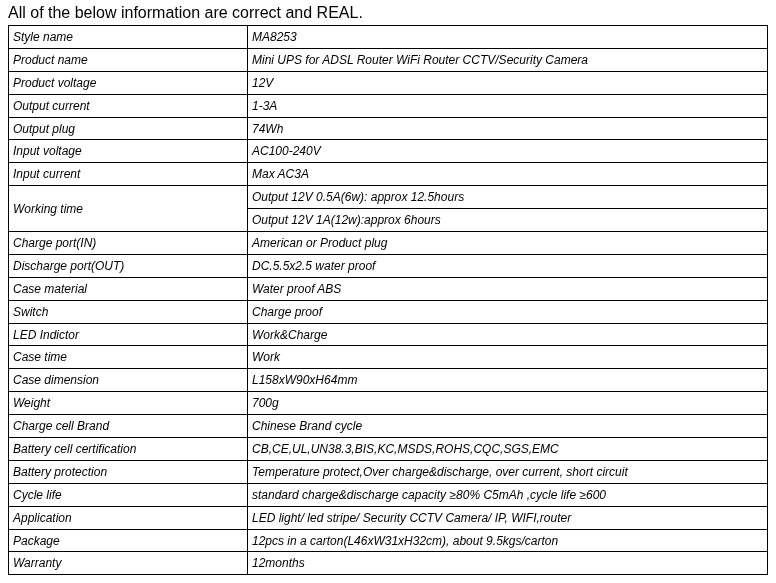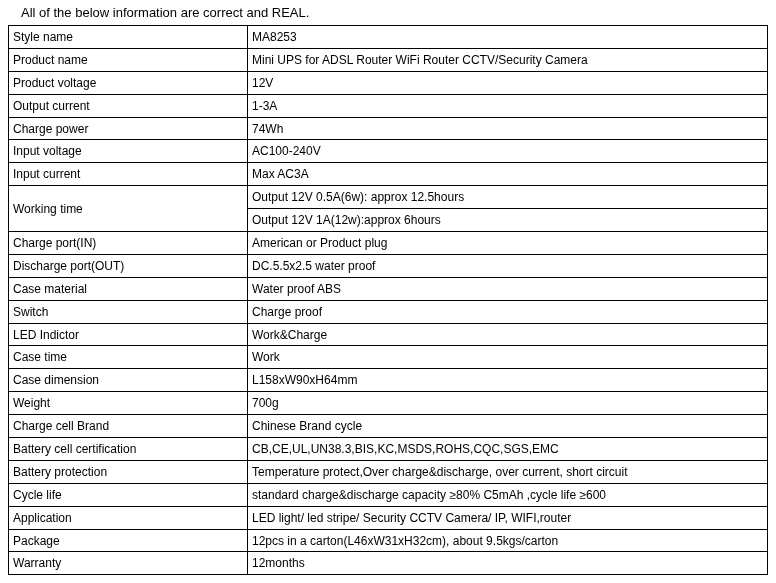--- a/index.html
+++ b/index.html
@@ -10,29 +10,30 @@
   }
   .page {
     width: 776px;
     height: 583px;
     background: #ffffff;
     box-sizing: border-box;
     padding: 6px 8px 0 8px;
     overflow: hidden;
   }
   .page-title {
-    font-size: 13px;
+    font-size: 16px;
     color: #000000;
-    margin: 0 0 5px 13px;
+    margin: 0 0 5px 0;
     line-height: 14px;
   }
   table.spec-table {
     border-collapse: collapse;
     width: 757px;
     table-layout: fixed;
+    font-style: italic;
   }
   table.spec-table td {
     border: 1px solid #000000;
     font-size: 12px;
     color: #000000;
     height: 21.9px;
     padding: 0 0 0 4px;
     vertical-align: middle;
     line-height: 14px;
     white-space: nowrap;
@@ -59,21 +60,21 @@
         </tr>
         <tr>
           <td class="col-label">Product voltage</td>
           <td class="col-value">12V</td>
         </tr>
         <tr>
           <td class="col-label">Output current</td>
           <td class="col-value">1-3A</td>
         </tr>
         <tr>
-          <td class="col-label">Charge power</td>
+          <td class="col-label">Output plug</td>
           <td class="col-value">74Wh</td>
         </tr>
         <tr>
           <td class="col-label">Input voltage</td>
           <td class="col-value">AC100-240V</td>
         </tr>
         <tr>
           <td class="col-label">Input current</td>
           <td class="col-value">Max AC3A</td>
         </tr>

